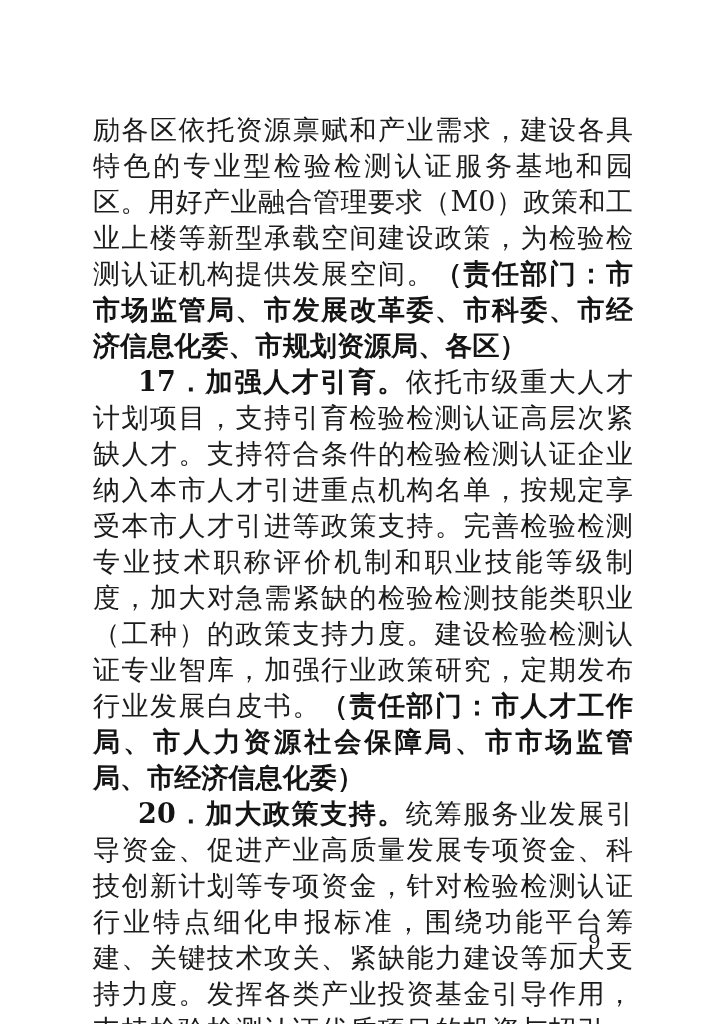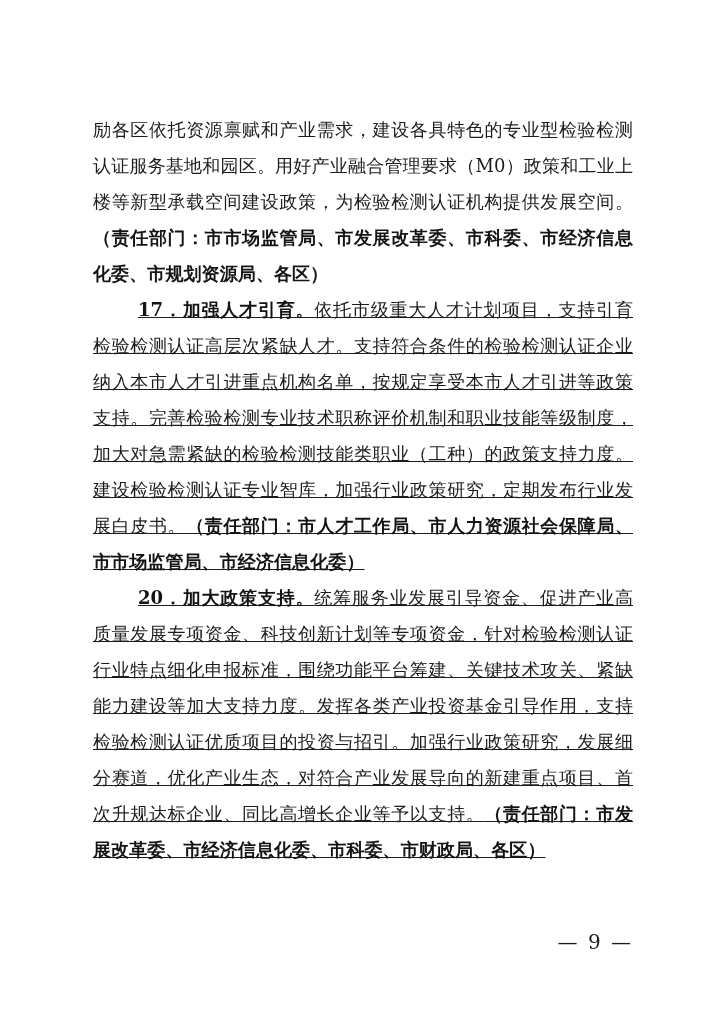--- a/index.html
+++ b/index.html
@@ -16,32 +16,31 @@
     font-family: "DejaVu Serif", "Liberation Serif", serif;
   }
   .text-block {
     position: absolute;
     left: 93px;
     top: 112px;
     width: 540px;
   }
   .para {
     margin: 0;
-    font-size: 18px;
+    font-size: 27px;
     line-height: 36px;
     color: #1c1c1c;
     text-align: justify;
     text-justify: inter-character;
     text-align-last: left;
     letter-spacing: 0.1px;
     word-break: break-all;
   }
   .para + .para {
     margin-top: 0;
-    text-decoration: underline;
   }
   .para.indent {
     text-indent: 45px;
   }
   .b {
     font-weight: bold;
     color: #141414;
   }
   .footer {
     position: absolute;

